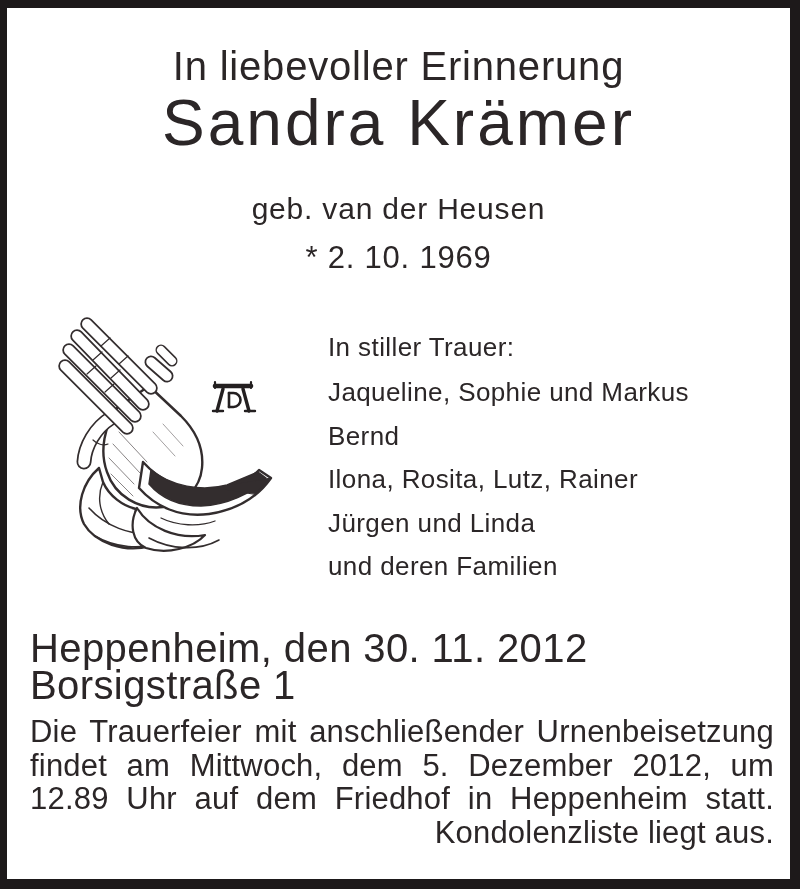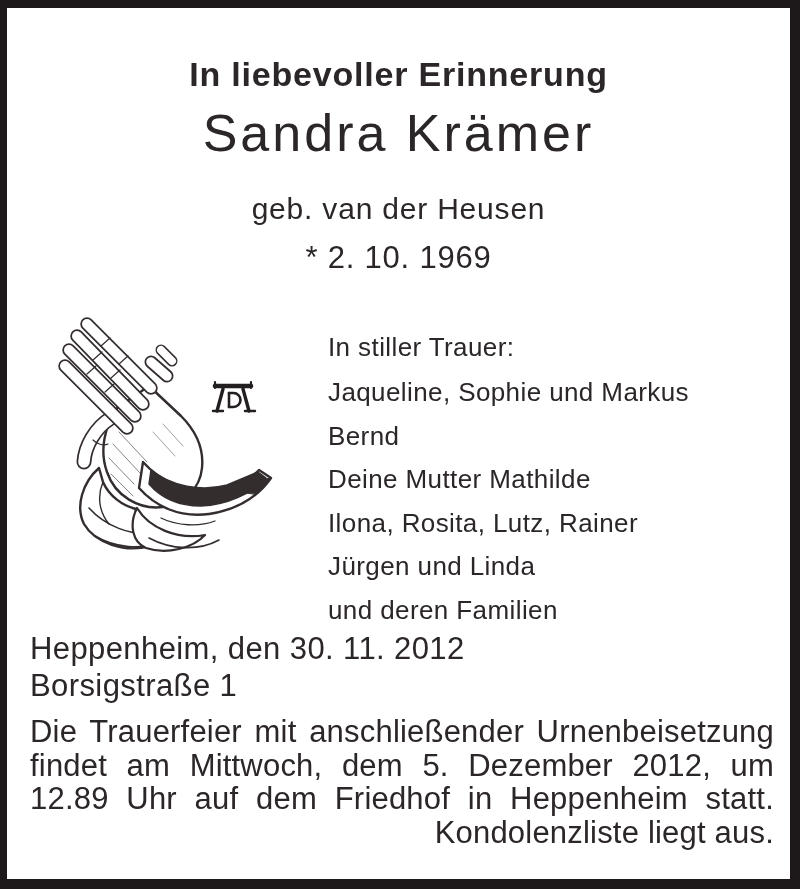--- a/index.html
+++ b/index.html
@@ -16,28 +16,27 @@
     font-family: "Liberation Sans", sans-serif;
     color: #2b2627;
     overflow: hidden;
   }
   .inner { position: absolute; inset: 0; }
 
   .abs { position: absolute; }
   .centered { left: 0; right: 0; text-align: center; }
 
   .memorial-line {
-    top: 47px;
-    font-size: 34px;
+    top: 36px;
+    font-size: 40px;
     letter-spacing: 0.8px;
-    font-weight: bold;
   }
   .deceased-name {
-    top: 97px;
-    font-size: 52px;
+    top: 80px;
+    font-size: 64px;
     letter-spacing: 3px;
     font-weight: 400;
     line-height: 1.1;
   }
   .maiden-name {
     top: 184px;
     font-size: 30px;
     letter-spacing: 0.8px;
   }
   .dates-row {
@@ -57,21 +56,21 @@
     width: 452px;
     font-size: 26px;
     letter-spacing: 0.4px;
   }
   .mourning-intro { margin: 0 0 13px 0; }
   .mourner-line { line-height: 33.5px; margin-top: 10px; }
 
   .place-date-block {
     left: 23px;
     top: 622px;
-    font-size: 31px;
+    font-size: 40px;
     line-height: 37px;
     letter-spacing: 0.4px;
   }
 
   .funeral-block {
     left: 23px;
     top: 707px;
     width: 744px;
     font-size: 31px;
     line-height: 33.5px;
@@ -146,21 +145,20 @@
           <path d="M176,81 V95" stroke-width="2.6"></path>
           <path d="M176,81 h4.5 a7,7 0 0 1 0,14 h-4.5" stroke-width="2.6"></path>
         </g>
       </g>
     </svg>
 
     <div class="abs mourning-block">
       <div class="mourning-intro">In stiller Trauer:</div>
       <div class="mourner-line">Jaqueline, Sophie und Markus</div>
       <div class="mourner-line">Bernd</div>
-      <div class="mourner-line">Deine Mutter Mathilde</div>
       <div class="mourner-line">Ilona, Rosita, Lutz, Rainer</div>
       <div class="mourner-line">Jürgen und Linda</div>
       <div class="mourner-line">und deren Familien</div>
     </div>
 
     <div class="abs place-date-block">
       <div>Heppenheim, den 30. 11. 2012</div>
       <div>Borsigstraße 1</div>
     </div>
 

